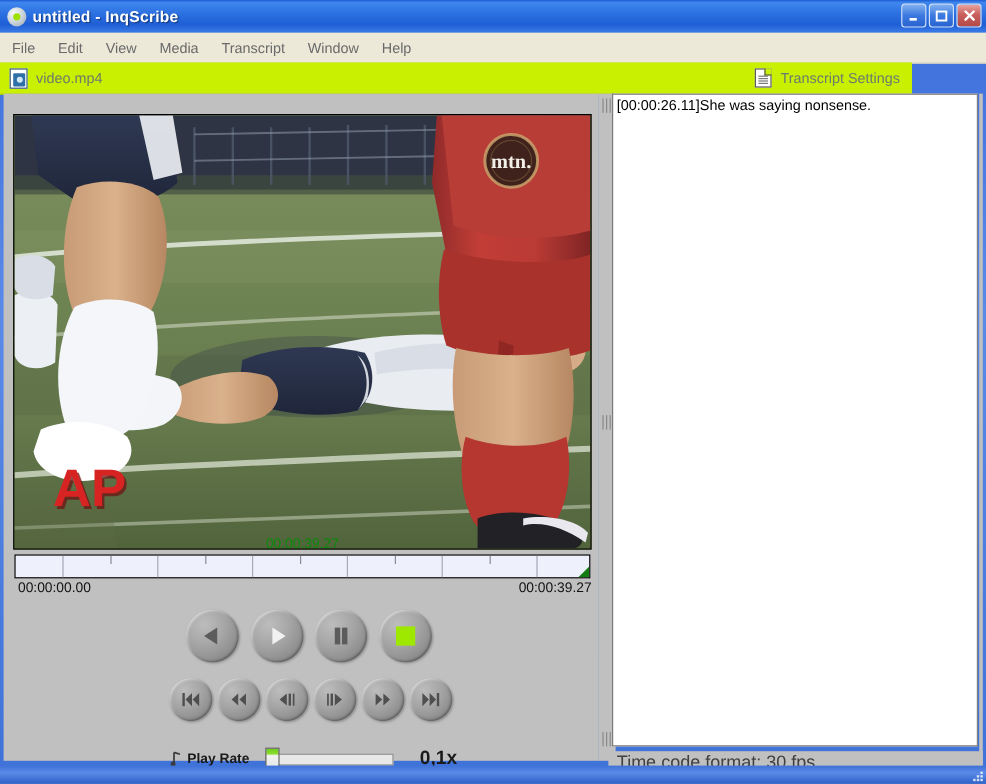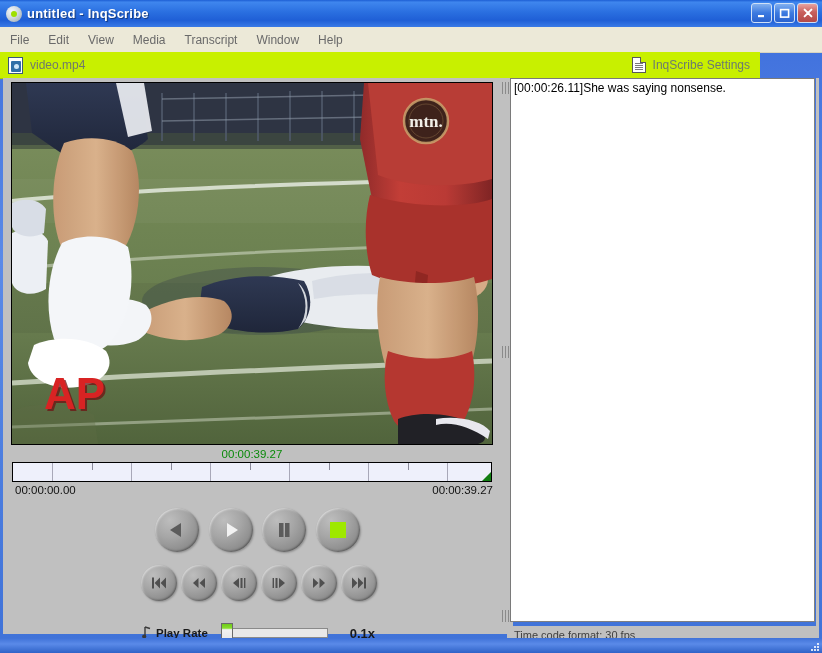--- a/index.html
+++ b/index.html
@@ -90,21 +90,21 @@
   
   #main{
     position:absolute;left:3px;top:78px;width:816px;height:560px;
   }
   
   #leftpane{
     position:absolute;left:0;top:0;width:496px;height:556px;
     background:#c0c0c0;
   }
   #videoframe{
-    position:absolute;left:8px;top:4px;width:482px;height:363px;
+    position:absolute;left:8px;top:17px;width:482px;height:363px;
     border:1px solid #000;box-sizing:border-box;overflow:hidden;
     background:#5e7040;
   }
   #videocanvas{position:absolute;left:0;top:0;width:480px;height:361px;}
   
   #tc-current{
     position:absolute;left:8px;top:370px;width:482px;
     text-align:center;color:#0a8a0a;font-size:11.5px;
     font-family:"Liberation Sans",sans-serif;
   }
@@ -138,42 +138,42 @@
   #pr-label{font-size:11.5px;font-weight:bold;color:#1a1a1a;margin-left:2px;white-space:nowrap;}
   #pr-slider{
     position:relative;margin-left:14px;width:106px;height:10px;
     background:#e8e8e8;border:1px solid #8a8a8a;box-sizing:border-box;
   }
   #pr-thumb{
     position:absolute;left:-2px;top:-6px;width:12px;height:21px;
     background:linear-gradient(180deg,#6ecb1a 0%,#8ade2e 22%,#f2f2f2 30%,#e2e2e2 100%);
     border:1px solid #6a6a6a;box-sizing:border-box;
   }
-  #pr-value{font-size:13px;font-weight:bold;color:#1a1a1a;margin-left:22px;}
+  #pr-value{font-size:16px;font-weight:bold;color:#1a1a1a;margin-left:22px;}
   
   #splitter{position:absolute;left:496px;top:0;width:14px;height:556px;background:#c0c0c0;}
   .grip{position:absolute;left:3px;width:8px;height:12px;}
   .grip i{position:absolute;top:0;width:1px;height:12px;background:#8a8a8a;}
   
   #rightpane{
     position:absolute;left:507px;top:0;width:305px;height:544px;
     background:#ffffff;border:1px solid #808080;box-sizing:border-box;
     border-top-color:#7a7a7a;border-left-color:#7a7a7a;
   }
   #transcript{
     position:absolute;left:3px;top:2px;right:3px;
     font-size:12px;color:#000;line-height:15px;
     white-space:pre-wrap;word-wrap:break-word;
   }
   
   #statusbar{
     position:absolute;left:504px;top:548px;width:312px;height:18px;
     background:#c0c0c0;display:flex;align-items:center;
   }
-  #statusbar .st-text{font-size:11px;color:#404040;margin-left:7px;white-space:nowrap;}
+  #statusbar .st-text{font-size:15px;color:#404040;margin-left:7px;white-space:nowrap;}
   
   #rightstrip{
     position:absolute;left:816px;top:78px;width:3px;height:560px;background:#c0c0c0;
   }
   
   #bottomframe{
     position:absolute;left:0;top:638px;width:822px;height:15px;
     background:linear-gradient(180deg,#3f72d8 0%,#5a8ae8 40%,#2f62c8 100%);
   }
   .resizegrip{position:absolute;right:3px;bottom:2px;width:11px;height:11px;}
@@ -225,21 +225,21 @@
       <div class="gb-label">video.mp4</div>
     </div>
     <div class="gb-right">
       <div class="doc-icon">
         <div class="fold"></div>
         <div class="ln" style="top:5px"></div>
           <div class="ln" style="top:7px"></div>
         <div class="ln" style="top:9px"></div>
           <div class="ln" style="top:11px"></div>
       </div>
-      <div class="gb-label r">InqScribe Settings</div>
+      <div class="gb-label r">Transcript Settings</div>
     </div>
   </div>
 
   <div id="main">
 
     <div id="leftpane">
 
       <div id="videoframe">
         <svg id="videocanvas" viewBox="0 0 480 361" preserveAspectRatio="none">
           <defs>

